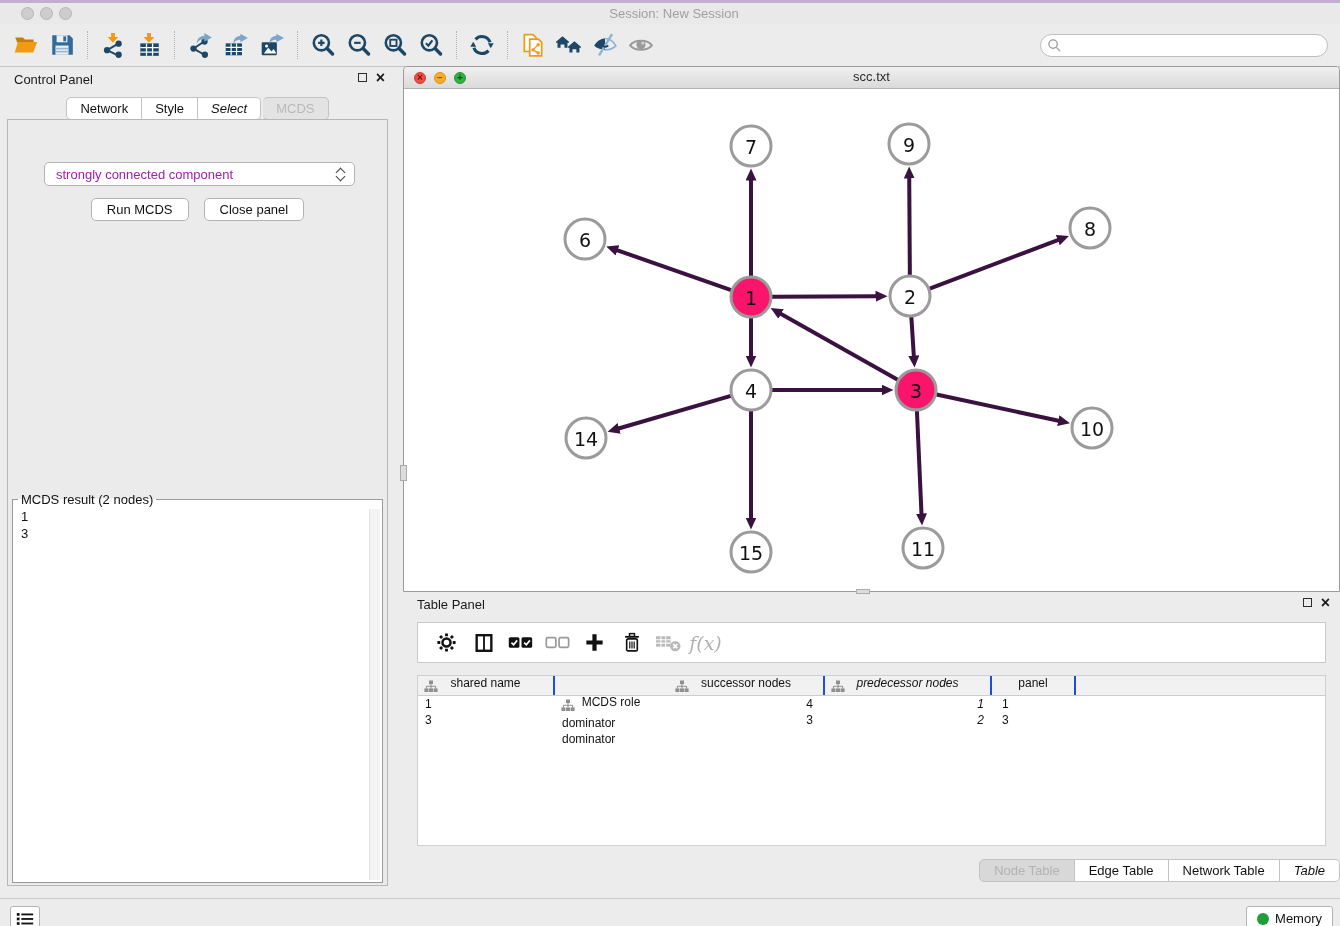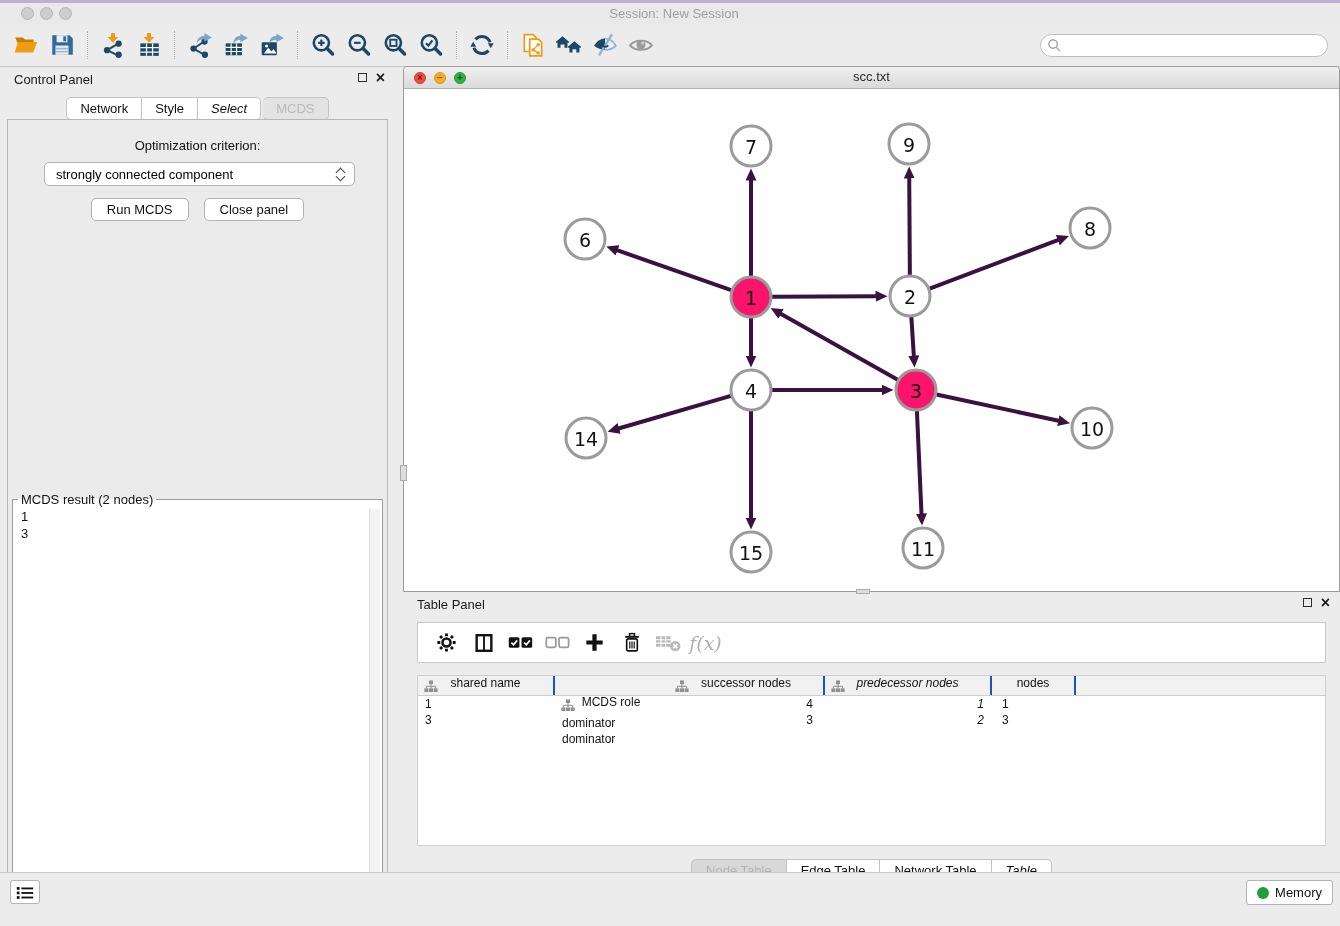--- a/index.html
+++ b/index.html
@@ -39,21 +39,21 @@
   .seg { font-size:13px; padding:3px 13px; background:#fff; border:1px solid #c3c3c3;
     border-left:none; color:#111; }
   .seg:first-child { border-left:1px solid #c3c3c3; border-radius:5px 0 0 5px; }
   .seg.last { border-radius:0 5px 5px 0;font-style:italic; }
   .seg.disabled { background:#e3e3e3; color:#b9b9b9; border-radius:5px; margin-left:2px; }
 
   .cp-box { position:absolute; left:7px; right:7px; top:52px; bottom:2px;
     border:1px solid #b7b7b7; background:#ebebeb; }
   .opt-label { position:absolute; top:18px; left:0; right:0; text-align:center; font-size:13px; color:#111; }
   .dropdown { position:absolute; top:42px; left:36px; right:32px; height:24px; background:#fff;
-    border:1px solid #b3b3b3; border-radius:5px; font-size:13px; color:#000000;
+    border:1px solid #b3b3b3; border-radius:5px; font-size:13px; color:#a21caf;
     display:flex; align-items:center; padding:0 26px 0 11px; }
   .stepper { position:absolute; right:7px; top:3px; width:12px; height:17px; }
   .chev { position:absolute; left:2px; width:7px; height:7px; border:solid #444; border-width:0 1.6px 1.6px 0; }
   .chev.up { top:3px; transform:rotate(-135deg); }
   .chev.dn { top:7px; transform:rotate(45deg); }
   .cp-buttons { position:absolute; top:78px; left:0; right:0; display:flex; justify-content:center; gap:15px; }
   .btn { font-size:13px; background:#fff; border:1px solid #b3b3b3; border-radius:5px;
     padding:3px 15px; color:#111; }
   .result-box { position:absolute; left:4px; right:4px; top:372px; bottom:2px; margin:0;
     border:1px solid #9a9a9a; background:#fff; padding:0; }
@@ -94,26 +94,26 @@
     font-size:12px; color:#111; border-right:2px solid #1d4ed8; }
   .th svg { position:absolute; left:6px; top:4px; }
   .c0 { width:137px; } .c1 { width:114px;margin-top:19px; } .c2 { width:156px; } .c3 { width:167px;font-style:italic; } .c4 { width:84px; }
   .trow { display:flex; height:16px; font-size:12px; color:#111; }
   .td { padding:1px 0; }
   .td.l { padding-left:7px; text-align:left; }
   .td.r { text-align:right; }
   .td.r.c2 { padding-right:12px; } .td.r.c3 { padding-right:8px; }
   .td.l.c4 { padding-left:10px; }
 
-  .tp-tabs { position:absolute; bottom:6px; left:0; right:0; display:flex; justify-content:center; }
+  .tp-tabs { position:absolute; bottom:6px; left:0; right:0; display:flex; justify-content:flex-end; }
   .tp-tabs .seg { padding:3px 14px; }
   .tp-tabs .seg.active { background:#d8d8d8; color:#b3b3b3; border-radius:5px 0 0 5px; }
 
   
-  .status-bar { position:absolute; left:0; right:0; bottom:0; height:54px; background:#ececec;
+  .status-bar { position:absolute; left:0; right:0; bottom:0; height:28px; background:#ececec;
     border-top:1px solid #c9c9c9; }
   .sb-left-btn { position:absolute; left:10px; top:7px; width:30px; height:24px; background:#fff;
     border:1px solid #b3b3b3; border-radius:3px; display:flex; align-items:center; justify-content:center; }
   .sb-mem-btn { position:absolute; right:7px; top:7px; height:25px; background:#fff;
     border:1px solid #b3b3b3; border-radius:3px; display:flex; align-items:center; gap:6px;
     padding:0 10px; font-size:13px; color:#111; }
   .mem-dot { width:12px; height:12px; border-radius:50%; }
 </style>
 </head>
 <body>
@@ -278,21 +278,20 @@
         <span class="close-ic">×</span>
       </span>
     </div>
     <div class="cp-tabs">
       <span class="seg">Network</span>
       <span class="seg">Style</span>
       <span class="seg last">Select</span>
       <span class="seg disabled">MCDS</span>
     </div>
     <div class="cp-box">
-      <div class="opt-label">Optimization criterion:</div>
       <div class="dropdown">
         <span>strongly connected component</span>
         <span class="stepper">
           <span class="chev up"></span>
             <span class="chev dn"></span>
         </span>
       </div>
       <div class="cp-buttons">
         <button class="btn">Run MCDS</button>
         <button class="btn">Close panel</button>
@@ -500,21 +499,21 @@
                 <rect x="5" y="0.5" width="4" height="3.6"></rect>
                 <rect x="0.4" y="8.4" width="4" height="3.6"></rect>
                 <rect x="5" y="8.4" width="4" height="3.6"></rect>
                 <rect x="9.6" y="8.4" width="4" height="3.6"></rect>
               </g>
               <path d="M7 4.1v2.2M2.4 8.4V6.3h9.2v2.1M7 6.3v2.1" stroke="#8f8f8f" stroke-width="1" fill="none"></path>
             </svg>
           <span>predecessor nodes</span>
         </div>
         <div class="th c4">
-          <span>nodes</span>
+          <span>panel</span>
         </div>
       </div>
       <div class="trow">
         <div class="td l c0">1</div>
         <div class="td l c1">dominator</div>
         <div class="td r c2">4</div>
         <div class="td r c3">1</div>
         <div class="td l c4">1</div>
       </div>
       <div class="trow">

